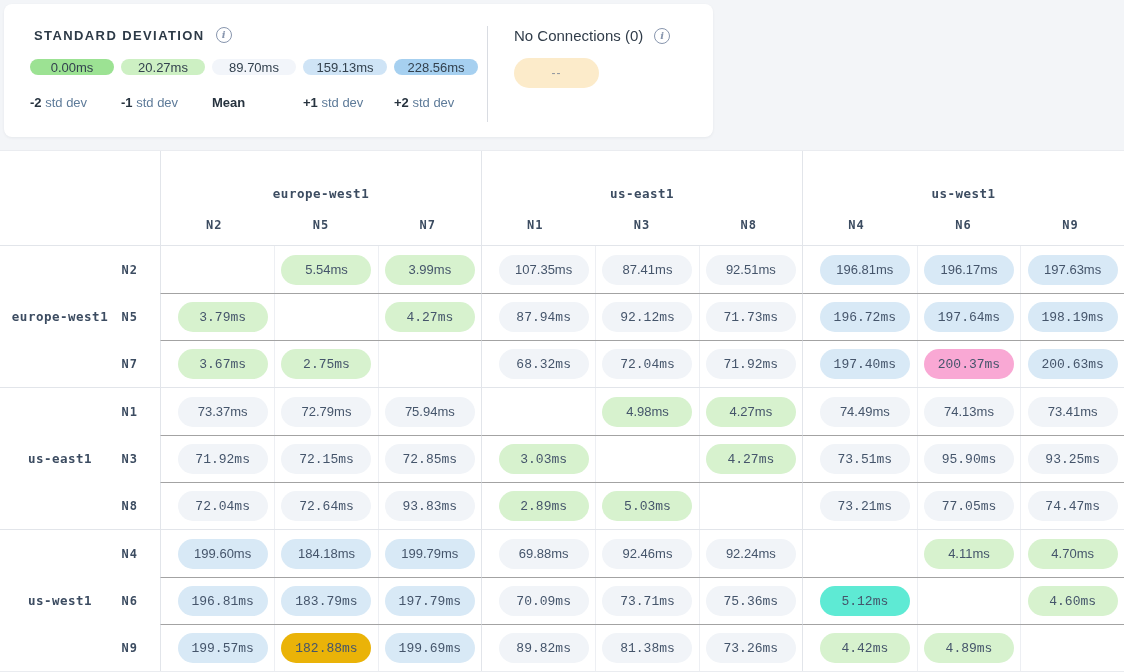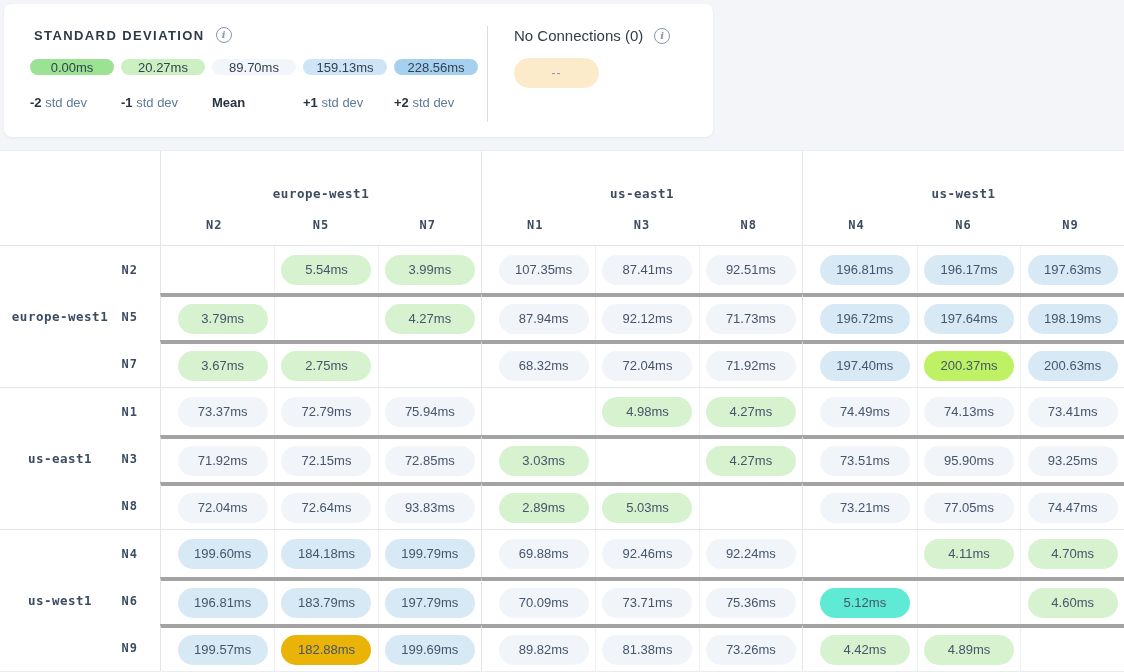--- a/index.html
+++ b/index.html
@@ -69,21 +69,21 @@
 
   .mx-rowgroup + .mx-rowgroup { border-top:1px solid #e2e5ea; }
   .mx-row { display:grid; grid-template-columns:160px 321px 321px 322px; height:47px; }
   .mx-rowhead {
     position:relative; display:flex; align-items:center; justify-content:flex-end;
     padding-right:22px;
   }
   .mx-row-region { position:absolute; left:0; width:120px; text-align:center; font-size:12.5px; letter-spacing:.5px; }
   .mx-row-node { font-size:12px; letter-spacing:1px; }
   .mx-cells { border-left:1px solid #e2e5ea; display:grid; grid-template-columns:repeat(3,1fr);padding-left:10px; }
-  .mx-row + .mx-row > .mx-cells { border-top:4px solid #a3a3a3; }
+  .mx-row + .mx-row > .mx-cells { border-top:1px solid #a3a3a3;font-family:Liberation Mono, monospace; }
   .mx-cell { display:flex; align-items:center; justify-content:center; border-left:1px solid #edeff3; }
   .mx-cell:first-child { border-left:none; }
   .chip {
     min-width:90px; height:30px; padding:0 13px; border-radius:16px;
     display:flex; align-items:center; justify-content:center;
     font-size:13px; color:#45556b; white-space:nowrap;
   }
 </style>
 </head>
 <body>
@@ -245,21 +245,21 @@
           </div>
           <div class="mx-cell">
             <div class="chip" style="background: rgb(241, 244, 248);">71.92ms</div>
           </div>
         </div>
         <div class="mx-cells">
           <div class="mx-cell">
             <div class="chip" style="background: rgb(216, 233, 246);">197.40ms</div>
           </div>
           <div class="mx-cell">
-            <div class="chip" style="background: #bef264;">200.37ms</div>
+            <div class="chip" style="background: #f9a8d4;">200.37ms</div>
           </div>
           <div class="mx-cell">
             <div class="chip" style="background: rgb(216, 233, 246);">200.63ms</div>
           </div>
         </div>
       </div>
     </div>
     <div class="mx-rowgroup">
       <div class="mx-row">
         <div class="mx-rowhead">

